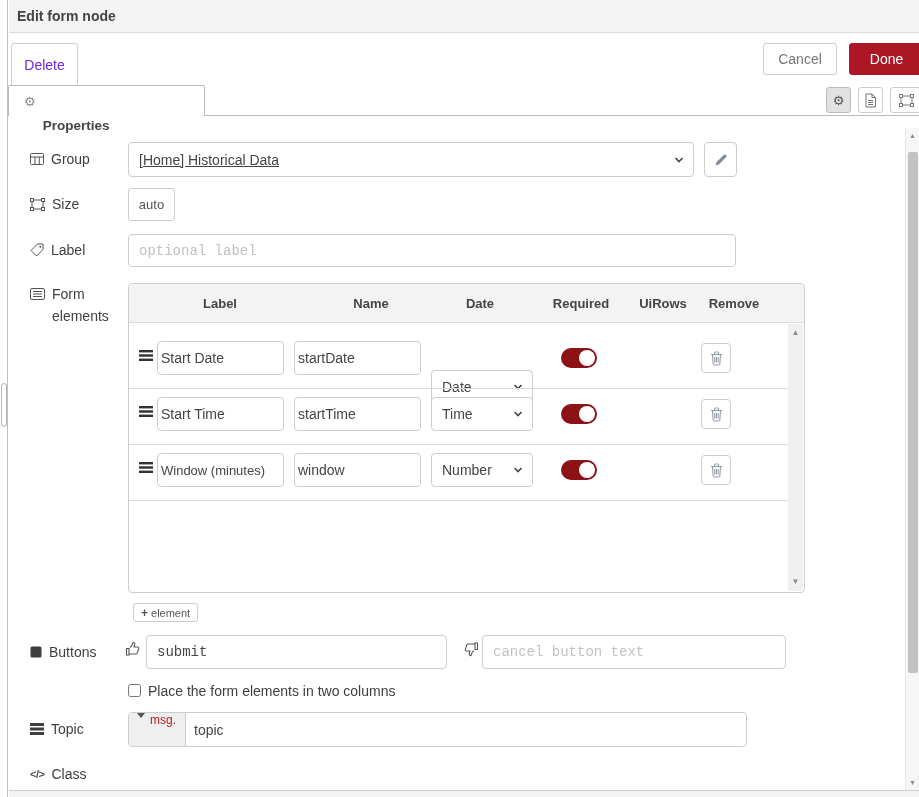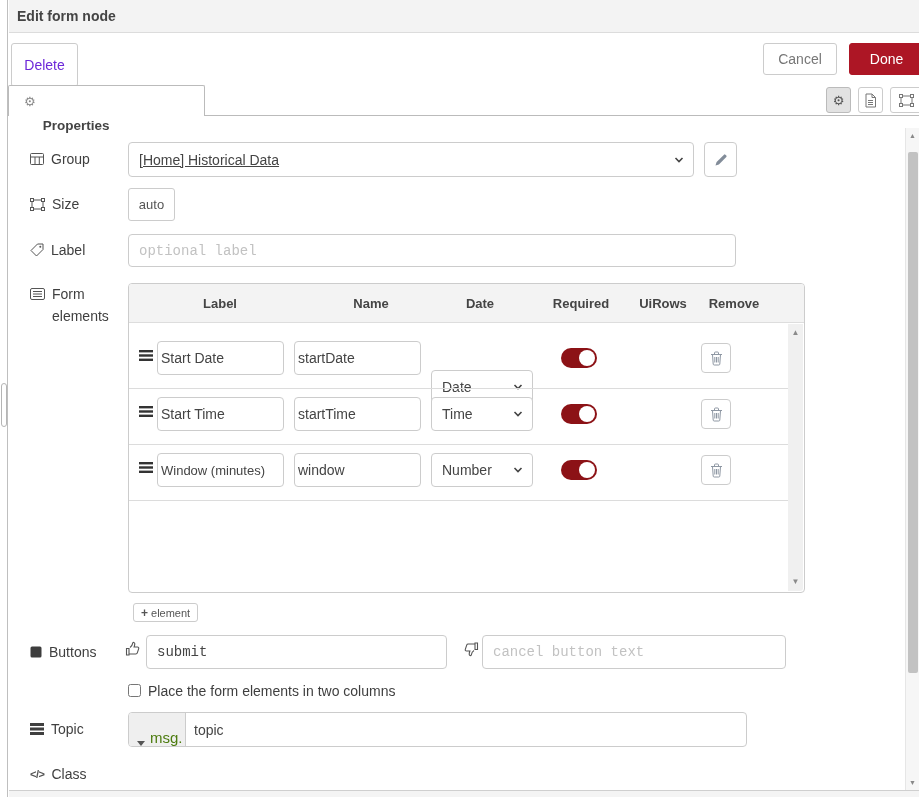--- a/index.html
+++ b/index.html
@@ -64,22 +64,22 @@
   .add-btn { position:absolute; left:133px; top:603px; height:19px; border:1px solid #ccc; border-radius:3px; background:#fff;
              font-size:11px; color:#555; padding:0 7px; display:flex; align-items:center; gap:3px; cursor:pointer; }
   .add-btn .plus { font-weight:bold; font-size:12px; }
 
   .chk { position:absolute; left:128px; top:684px; width:13px; height:13px; cursor:pointer; }
   .chk-label { position:absolute; left:148px; top:683px; font-size:14px; color:#3f3f3f; }
 
   
   .typed { left:128px; top:712px; width:619px; height:35px; border:1px solid #ccc; border-radius:4px; background:#fff;
            display:flex; align-items:stretch; overflow:hidden; }
-  .typed-prefix { width:57px; background:#efefef; border-right:1px solid #ccc; display:flex; align-items:flex-end;
-                  gap:5px; padding-left:8px; font-size:15px; color:#4d7c0f; cursor:pointer; }
+  .typed-prefix { width:57px; background:#efefef; border-right:1px solid #ccc; display:flex; align-items:flex-start;
+                  gap:5px; padding-left:8px; font-size:12px; color:#b91c1c; cursor:pointer; }
   .caret-down { width:0; height:0; border-left:4px solid transparent; border-right:4px solid transparent; border-top:5px solid #555; }
   .typed-value { flex:1; display:flex; align-items:center; padding-left:8px; font-size:14px; color:#444; }
 
   .txticon { font-size:11px; color:#555; font-weight:bold; letter-spacing:-0.5px; }
 
   
   .bottom-strip { left:9px; top:790px; width:910px; height:7px; background:#f4f4f4; border-top:1px solid #cfcfcf; }
   .page-sb { left:905px; top:128px; width:14px; height:662px; background:#f6f6f6; border-left:1px solid #e6e6e6; }
   .page-sb .thumb { position:absolute; left:2px; top:24px; width:10px; height:521px; background:#c2c2c2; border-radius:2px; }
   .page-sb .sb-arrow { position:absolute; left:0; width:100%; text-align:center; font-size:7px; color:#888; line-height:7px; }

